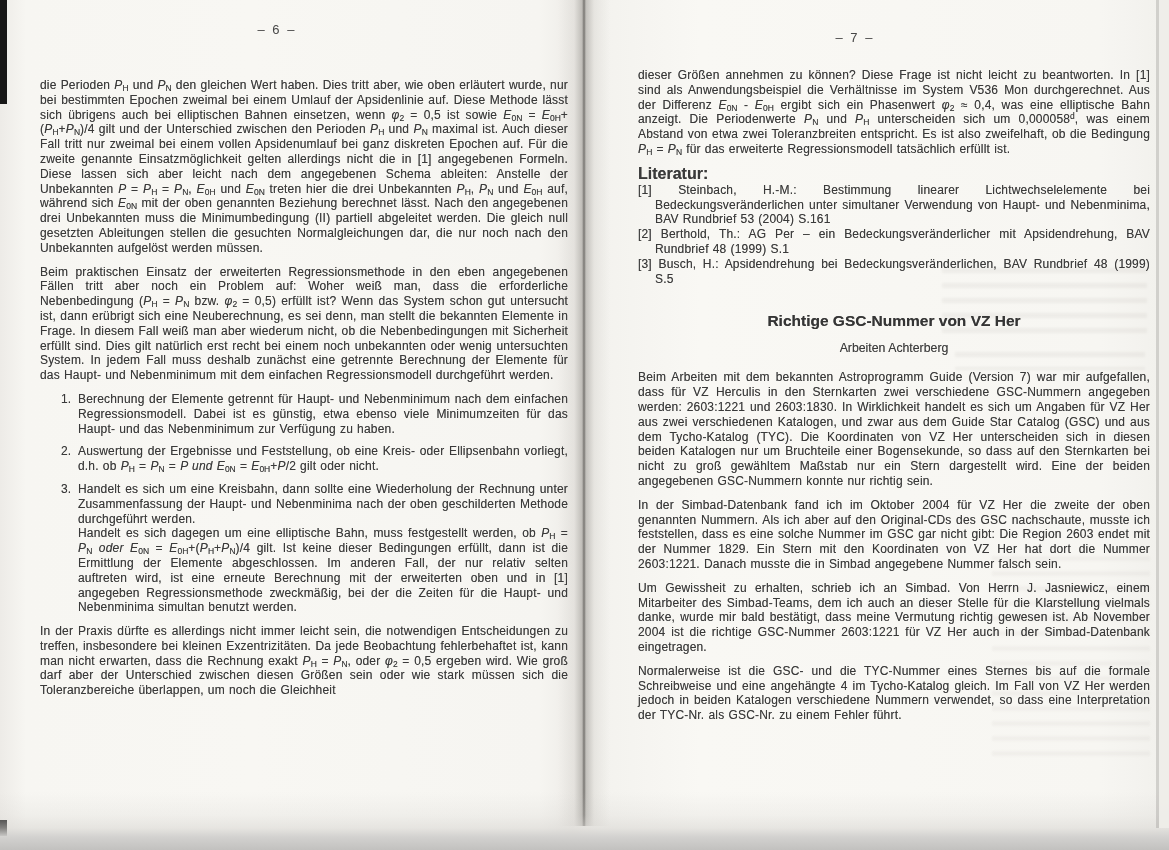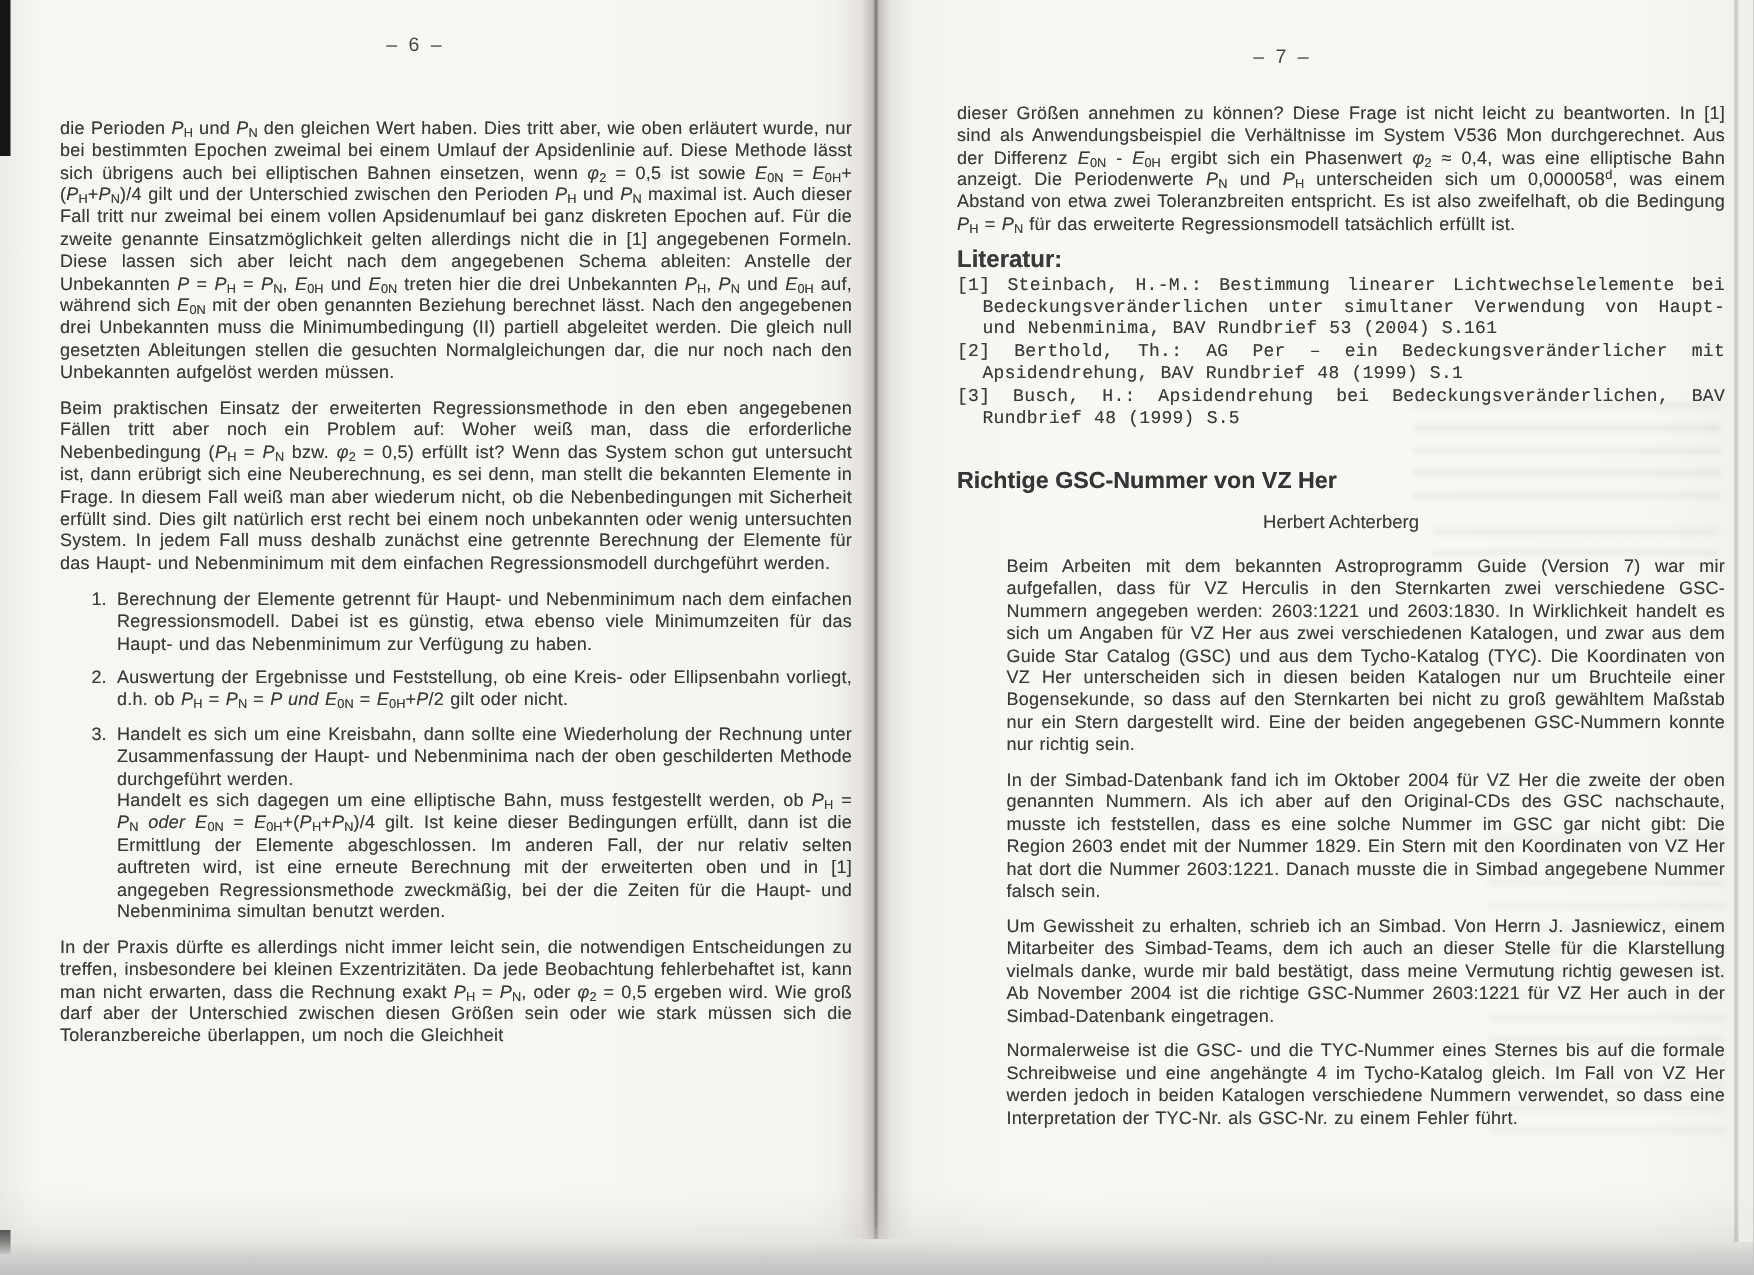--- a/index.html
+++ b/index.html
@@ -58,43 +58,43 @@
   .body-text { position:absolute; left:0; width:100%; }
   .body-left  { top:56px; }
   .body-right { top:38px; }
 
   .scan-p, .num-text, .ref-text {
     font-size:12px; line-height:14.8px; letter-spacing:0.18px; word-spacing:0.6px;
     text-align:justify; hyphens:auto; -webkit-hyphens:auto;
     color:#3a3a3a; text-shadow:0 0 0.4px rgba(58,58,58,0.55);
   }
   .scan-p { margin:0 0 9px 0; }
-  .scan-p.no-gap { margin-bottom:0;font-family:Liberation Mono, monospace; }
+  .scan-p.no-gap { margin-bottom:0; }
 
   i { font-style:italic; }
   sub { font-size:8.5px; vertical-align:-2px; line-height:0; letter-spacing:0; }
   sup { font-size:8.5px; vertical-align:4px;  line-height:0; letter-spacing:0; }
 
   .num-item { display:flex; margin:8px 0 0 21px; }
   .num-marker { flex:none; width:17px; font-size:12px; line-height:14.8px; text-shadow:0 0 0.4px rgba(58,58,58,0.55); }
   .num-text { flex:1; }
   .num-text .sub-p { margin:0; }
 
   .lit-heading {
     font-weight:bold; font-size:16px; line-height:15px; margin:9px 0 2px 0;
     text-shadow:0 0 0.4px rgba(40,40,40,0.6);
   }
   .ref { padding-left:17px; text-indent:-17px; margin:0; }
 
   .article-title {
-    text-align:left; font-weight:bold; font-size:15.5px; line-height:18px;
+    text-align:center; font-weight:bold; font-size:15.5px; line-height:18px;
     margin:26px 0 0 0; color:#353535; text-shadow:0 0 0.4px rgba(40,40,40,0.6);
   }
   .article-author { text-align:center; font-size:12.3px; margin:11px 0 0 0; color:#3d3d3d; text-shadow:0 0 0.4px rgba(58,58,58,0.5); }
-  .article-body { margin-top:15px;margin-left:33px; }
+  .article-body { margin-top:15px; }
   .signature { text-align:right; font-size:12px; letter-spacing:0.18px; margin-top:14px; color:#3a3a3a; text-shadow:0 0 0.4px rgba(58,58,58,0.55); }
 </style>
 </head>
 <body>
 
 <div id="scan">
 
   <div class="edge-top-left"></div>
   <div class="edge-bottom-left"></div>
   <div class="gutter"></div>
@@ -135,21 +135,21 @@
     <div class="page-num page-num-right">–  7  –</div>
     <div class="body-text body-right">
       <p class="scan-p">dieser Größen annehmen zu können? Diese Frage ist nicht leicht zu beantworten. In [1] sind als Anwendungsbeispiel die Verhältnisse im System V536 Mon durchgerechnet. Aus der Differenz <i>E</i><sub>0N</sub> - <i>E</i><sub>0H</sub> ergibt sich ein Phasenwert <i>φ</i><sub>2</sub> ≈ 0,4, was eine elliptische Bahn anzeigt. Die Periodenwerte <i>P</i><sub>N</sub> und <i>P</i><sub>H</sub> unterscheiden sich um 0,000058<sup>d</sup>, was einem Abstand von etwa zwei Toleranzbreiten entspricht. Es ist also zweifelhaft, ob die Bedingung <i>P</i><sub>H</sub> = <i>P</i><sub>N</sub> für das erweiterte Regressionsmodell tatsächlich erfüllt ist.</p>
 
       <div class="lit-heading">Literatur:</div>
       <p class="scan-p no-gap ref"><span class="ref-text">[1]</span> <span class="ref-text">Steinbach, H.-M.: Bestimmung linearer Lichtwechselelemente bei Bedeckungsveränderlichen unter simultaner Verwendung von Haupt- und Nebenminima,  BAV Rundbrief 53 (2004) S.161</span></p>
       <p class="scan-p no-gap ref"><span class="ref-text">[2]</span> <span class="ref-text">Berthold, Th.: AG Per  –  ein Bedeckungsveränderlicher mit Apsidendrehung,  BAV Rundbrief 48 (1999) S.1</span></p>
       <p class="scan-p no-gap ref"><span class="ref-text">[3]</span> <span class="ref-text">Busch, H.: Apsidendrehung bei Bedeckungsveränderlichen,  BAV Rundbrief 48 (1999) S.5</span></p>
 
       <h2 class="article-title">Richtige GSC-Nummer von VZ Her</h2>
-      <div class="article-author">Herbert Achterberg</div>
+      <div class="article-author">Arbeiten Achterberg</div>
 
       <div class="article-body">
         <p class="scan-p">Beim Arbeiten mit dem bekannten Astroprogramm Guide (Version 7) war mir aufgefallen, dass für VZ Herculis in den Sternkarten zwei verschiedene GSC-Nummern angegeben werden: 2603:1221 und 2603:1830. In Wirklichkeit handelt es sich um Angaben für VZ Her aus zwei verschiedenen Katalogen, und zwar aus dem Guide Star Catalog (GSC) und aus dem Tycho-Katalog (TYC). Die Koordinaten von VZ Her unterscheiden sich in diesen beiden Katalogen nur um Bruchteile einer Bogensekunde, so dass auf den Sternkarten bei nicht zu groß gewähltem Maßstab nur ein Stern dargestellt wird. Eine der beiden angegebenen GSC-Nummern konnte nur richtig sein.</p>
         <p class="scan-p">In der Simbad-Datenbank fand ich im Oktober 2004 für VZ Her die zweite der oben genannten Nummern. Als ich aber auf den Original-CDs des GSC nachschaute, musste ich feststellen, dass es eine solche Nummer im GSC gar nicht gibt: Die Region 2603 endet mit der Nummer 1829. Ein Stern mit den Koordinaten von VZ Her hat dort die Nummer 2603:1221. Danach musste die in Simbad angegebene Nummer falsch sein.</p>
         <p class="scan-p">Um Gewissheit zu erhalten, schrieb ich an Simbad. Von Herrn J. Jasniewicz, einem Mitarbeiter des Simbad-Teams, dem ich auch an dieser Stelle für die Klarstellung vielmals danke, wurde mir bald bestätigt, dass meine Vermutung richtig gewesen ist. Ab November 2004 ist die richtige GSC-Nummer 2603:1221 für VZ Her auch in der Simbad-Datenbank eingetragen.</p>
         <p class="scan-p">Normalerweise ist die GSC- und die TYC-Nummer eines Sternes bis auf die formale Schreibweise und eine angehängte 4 im Tycho-Katalog gleich. Im Fall von VZ Her werden jedoch in beiden Katalogen verschiedene Nummern verwendet, so dass eine Interpretation der TYC-Nr. als GSC-Nr. zu einem Fehler führt.</p>
       </div>
 
     </div>
   </div>

